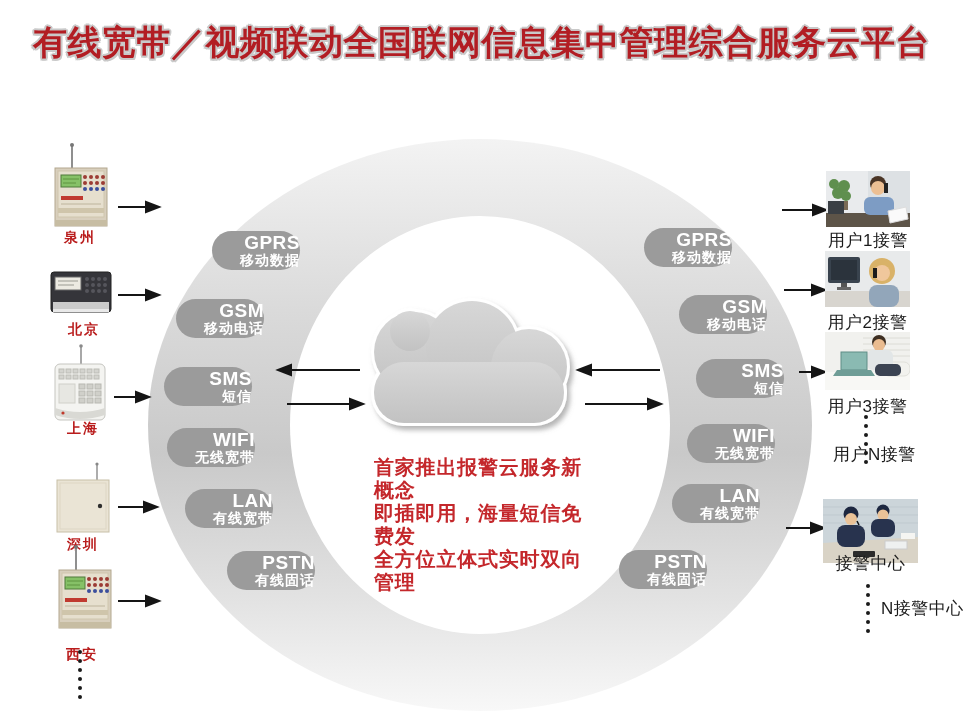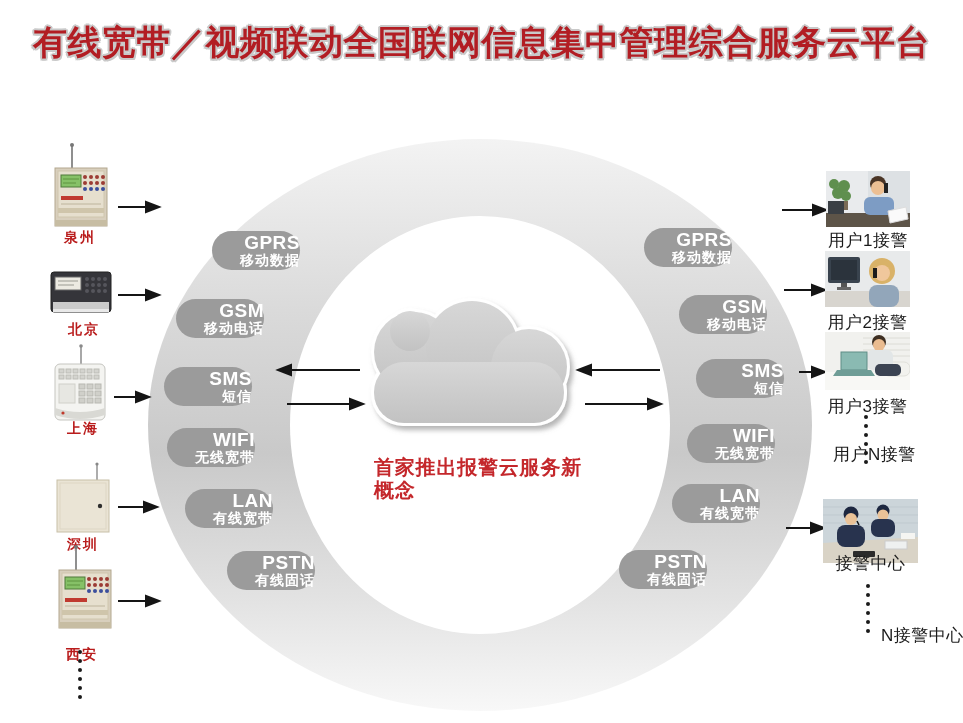--- a/index.html
+++ b/index.html
@@ -175,20 +175,22 @@
     <div class="p-desc">有线宽带</div>
   </div>
   <div class="badge" style="left:619px;top:550px">
     <div class="p-name">PSTN</div>
     <div class="p-desc">有线固话</div>
   </div>
 
 
   <div class="slogan">
     <div>首家推出报警云服务新概念</div>
+    <div>即插即用，海量短信免费发</div>
+    <div>全方位立体式实时双向管理</div>
   </div>
 
   <div class="dev" style="left:52px;top:142px">
     <svg width="58" height="88" viewBox="0 0 58 88">
       <line x1="20" y1="4" x2="20" y2="26" stroke="#8f8f8f" stroke-width="2"></line>
         <circle cx="20" cy="3" r="2" fill="#777"></circle>
       <rect x="3" y="26" width="52" height="58" fill="#d8cfbd" stroke="#b3a88f"></rect>
       <rect x="6" y="29" width="46" height="46" fill="#e6dfce" stroke="#cfc6ae"></rect>
       <rect x="9" y="33" width="20" height="12" fill="#86c167" stroke="#4f7a3a"></rect>
       <line x1="11" y1="37" x2="27" y2="37" stroke="#5e9441"></line>
@@ -426,15 +428,15 @@
   <div class="r-label" style="left:823px;top:552px;width:95px">接警中心</div>
 
   <div class="dots" style="left:866px;top:584px">
     <i></i>
       <i></i>
       <i></i>
       <i></i>
       <i></i>
       <i></i>
   </div>
-  <div class="r-label" style="left:881px;top:624px">N接警中心</div>
+  <div class="r-label" style="left:881px;top:597px">N接警中心</div>
 
 </div>
 
 </body></html>

